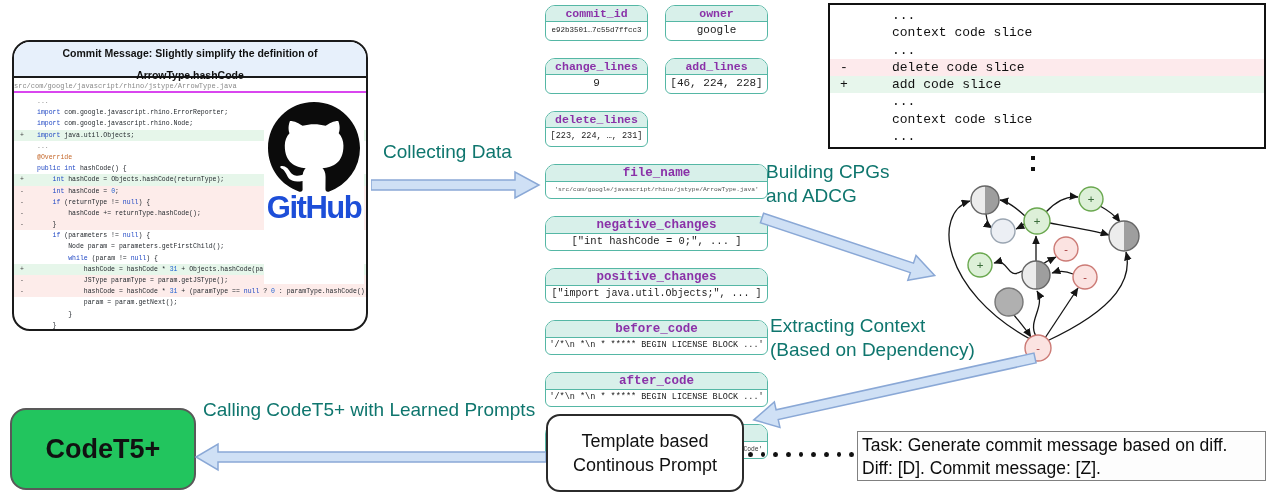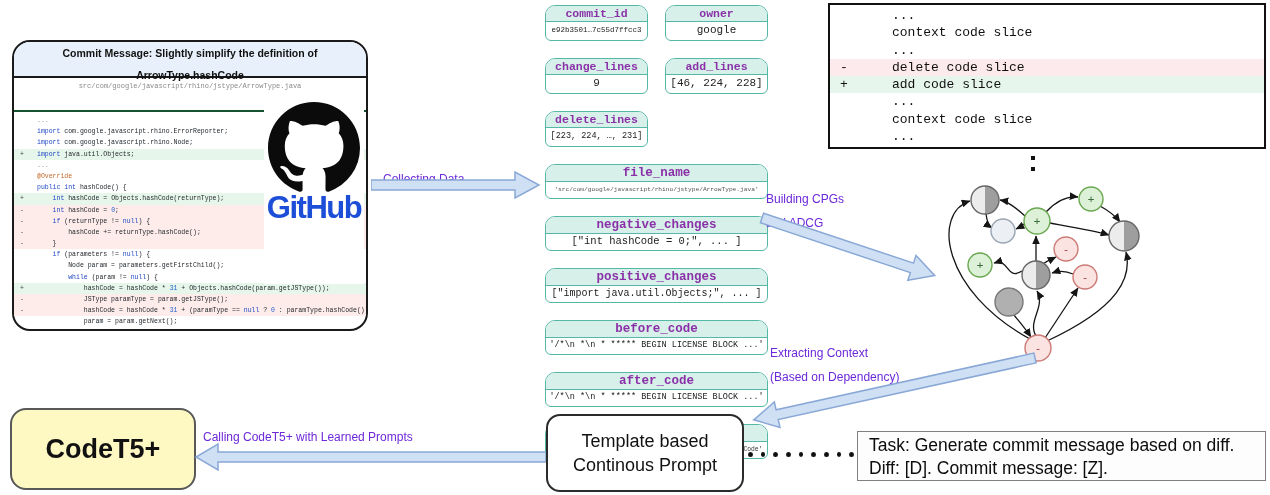--- a/index.html
+++ b/index.html
@@ -4,21 +4,21 @@
 <style>
   * { box-sizing: border-box; margin: 0; padding: 0; }
   body { background:#fff; font-family:"Liberation Sans", sans-serif; }
   #stage { position:relative; width:1270px; height:495px; background:#fff; overflow:hidden; }
 
   
   .diff-card { position:absolute; left:12px; top:40px; width:356px; height:291px;
     background:#fff; border:2px solid #1a1a1a; border-radius:18px; overflow:hidden; }
   .diff-header { height:36px; background:#e7f0fb; border-bottom:2px solid #1a1a1a;
     font-size:10.5px; font-weight:bold; color:#111; text-align:center; line-height:22px; }
-  .diff-path { height:34px; border-bottom:2px solid #14532d; text-align:center;
+  .diff-path { height:15px; border-bottom:2px solid #d946ef; 
     font-family:"Liberation Mono", monospace; font-size:7px; color:#8a8a8a; line-height:16px; }
   .diff-code { position:relative; padding-top:3px; }
   .diff-line { position:relative; height:11.2px; line-height:11.2px; white-space:pre;
     font-family:"Liberation Mono", monospace; font-size:6.5px; color:#24292e; }
   .diff-line.add { background:#e6f6ea; }
   .diff-line.del { background:#fdecea; }
   .diff-mark { position:absolute; left:6px; width:10px; color:#444; }
   .diff-text { display:inline-block; padding-left:23px; }
   .seg-kw { color:#1f47c4; } .seg-num { color:#1f60d0; }
   .seg-ann { color:#c4672a; } .seg-gray { color:#8a8a8a; } .seg-plain { color:#24292e; }
@@ -50,35 +50,35 @@
   .slice-box { position:absolute; left:828px; top:3px; width:438px; height:146px;
     background:#fff; border:2px solid #111; padding-top:2px; }
   .slice-line { position:relative; height:17.3px; line-height:17.3px;
     font-family:"Liberation Mono", monospace; font-size:13px; color:#111; white-space:pre; }
   .slice-line.del { background:#fdeaec; }
   .slice-line.add { background:#e7f6ec; }
   .slice-mark { position:absolute; left:10px; }
   .slice-text { padding-left:62px; display:inline-block; }
 
   
-  .lbl { position:absolute; color:#6d28d9; font-size:12px; line-height:24px;margin-top:27px; }
+  .lbl { position:absolute; color:#0f766e; font-size:19px; line-height:24px; }
 
   
   .codet5-box { position:absolute; left:10px; top:408px; width:186px; height:82px;
-    background:#fef9c3; border:2px solid #595959; border-radius:16px;
+    background:#22c55e; border:2px solid #595959; border-radius:16px;
     display:flex; align-items:center; justify-content:center;
     font-weight:bold; font-size:27px; color:#111; }
   .template-box { position:absolute; left:546px; top:414px; width:198px; height:78px;
     background:#fff; border:2px solid #2b2b2b; border-radius:14px;
     display:flex; flex-direction:column; align-items:center; justify-content:center;
     font-size:18px; line-height:24px; color:#111; text-align:center; }
   .dotline { position:absolute; left:748px; top:452px; width:106px; display:flex; gap:8px; }
   .dotline i { width:5px; height:5px; background:#111; border-radius:50%; }
   .task-box { position:absolute; left:857px; top:431px; width:409px; height:50px;
-    background:#fdfdfd; border:1.5px solid #808080; padding:2px 11px;
+    background:#fdfdfd; border:1.5px solid #808080; padding:2px 4px;
     font-size:17.5px; line-height:23px; color:#0c0c0c; }
 
   .arrow-svg, .graph-svg { position:absolute; }
   .vdots { position:absolute; left:1031px; top:156px; display:flex; flex-direction:column; gap:7px; }
   .vdots i { width:4px; height:4px; background:#111; }
 </style>
 </head>
 <body>
 
 <div id="stage">

